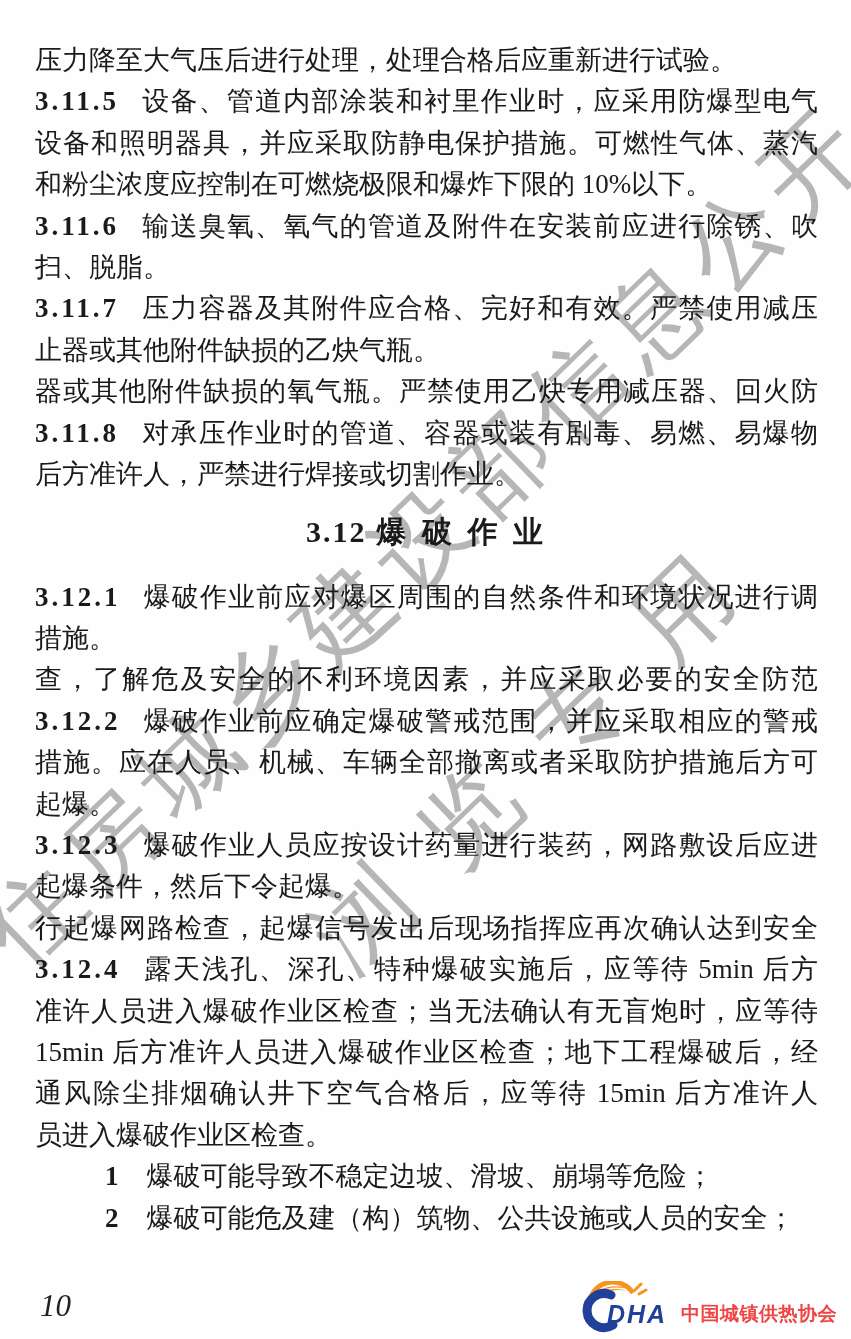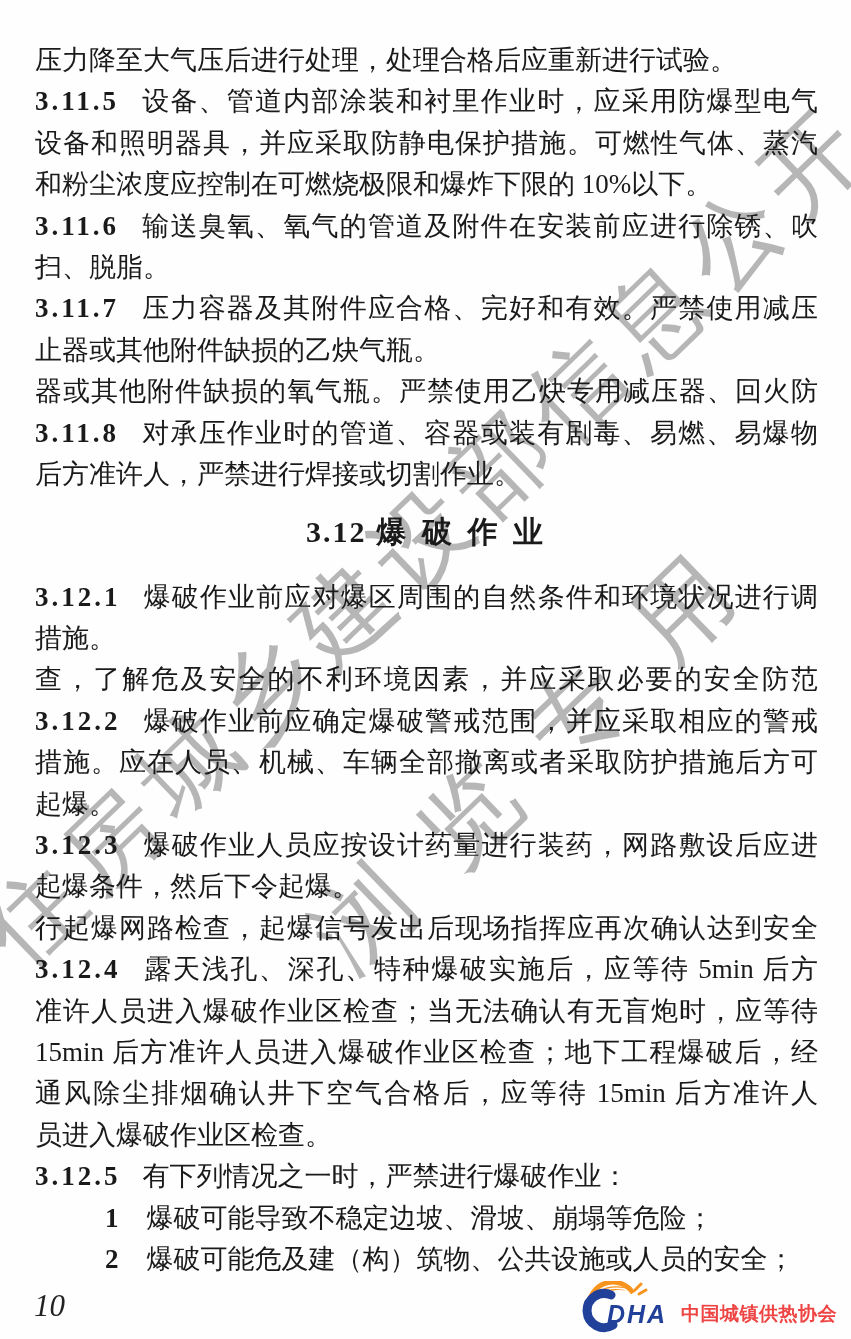--- a/index.html
+++ b/index.html
@@ -94,21 +94,21 @@
     letter-spacing: 2px;
     margin-right: 10px;
   }
   .section-heading .h-title {
     letter-spacing: 4px;
   }
 
   
   .page-number {
     position: absolute;
-    left: 34px;
+    left: 40px;
     top: 1288px;
     z-index: 2;
     font-size: 31px;
     font-style: italic;
     font-family: "Liberation Serif", "DejaVu Serif", serif;
     color: #222222;
   }
   .logo {
     position: absolute;
     right: 14px;
@@ -163,21 +163,20 @@
         <div class="line just">措施。应在人员、机械、车辆全部撤离或者采取防护措施后方可</div>
         <div class="line">起爆。</div>
         <div class="line just"><span class="clause-num">3.12.3</span>爆破作业人员应按设计药量进行装药，网路敷设后应进</div>
         <div class="line">起爆条件，然后下令起爆。</div>
         <div class="line just">行起爆网路检查，起爆信号发出后现场指挥应再次确认达到安全</div>
         <div class="line just"><span class="clause-num">3.12.4</span>露天浅孔、深孔、特种爆破实施后，应等待 5min 后方</div>
         <div class="line just">准许人员进入爆破作业区检查；当无法确认有无盲炮时，应等待</div>
         <div class="line just">15min 后方准许人员进入爆破作业区检查；地下工程爆破后，经</div>
         <div class="line just">通风除尘排烟确认井下空气合格后，应等待 15min 后方准许人</div>
         <div class="line">员进入爆破作业区检查。</div>
-        <div class="line"><span class="clause-num">3.12.5</span>有下列情况之一时，严禁进行爆破作业：</div>
         <div class="line indent"><span class="clause-num">1</span>爆破可能导致不稳定边坡、滑坡、崩塌等危险；</div>
         <div class="line indent"><span class="clause-num">2</span>爆破可能危及建（构）筑物、公共设施或人员的安全；</div>
       </div>
   </div>
 
   <div class="page-number">10</div>
 
   <div class="logo">
     <svg width="92" height="52" viewBox="0 0 92 52">
 

